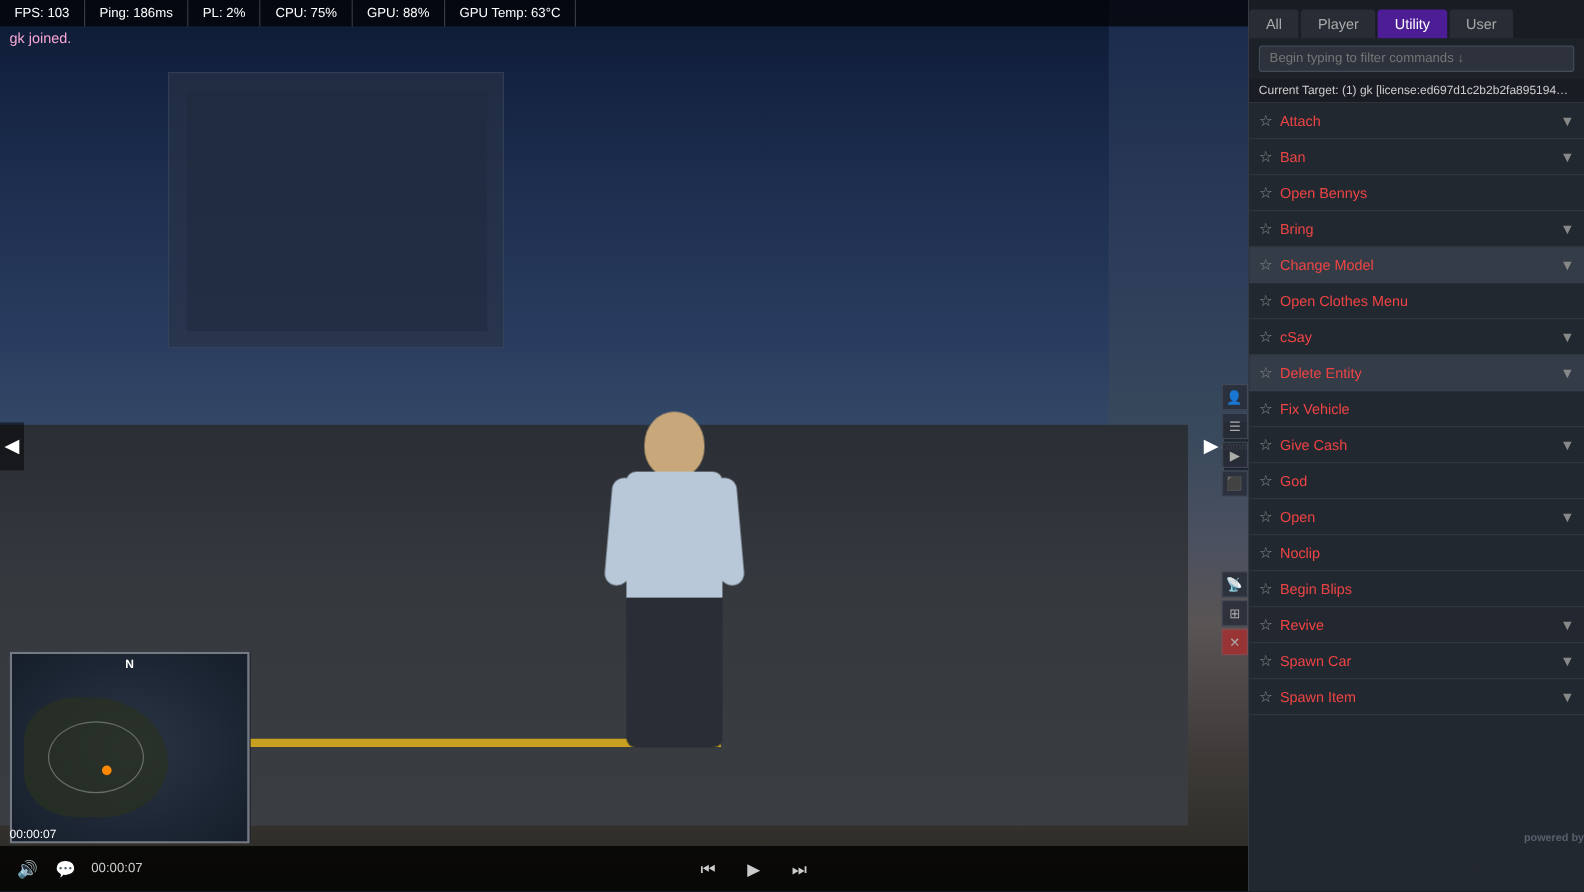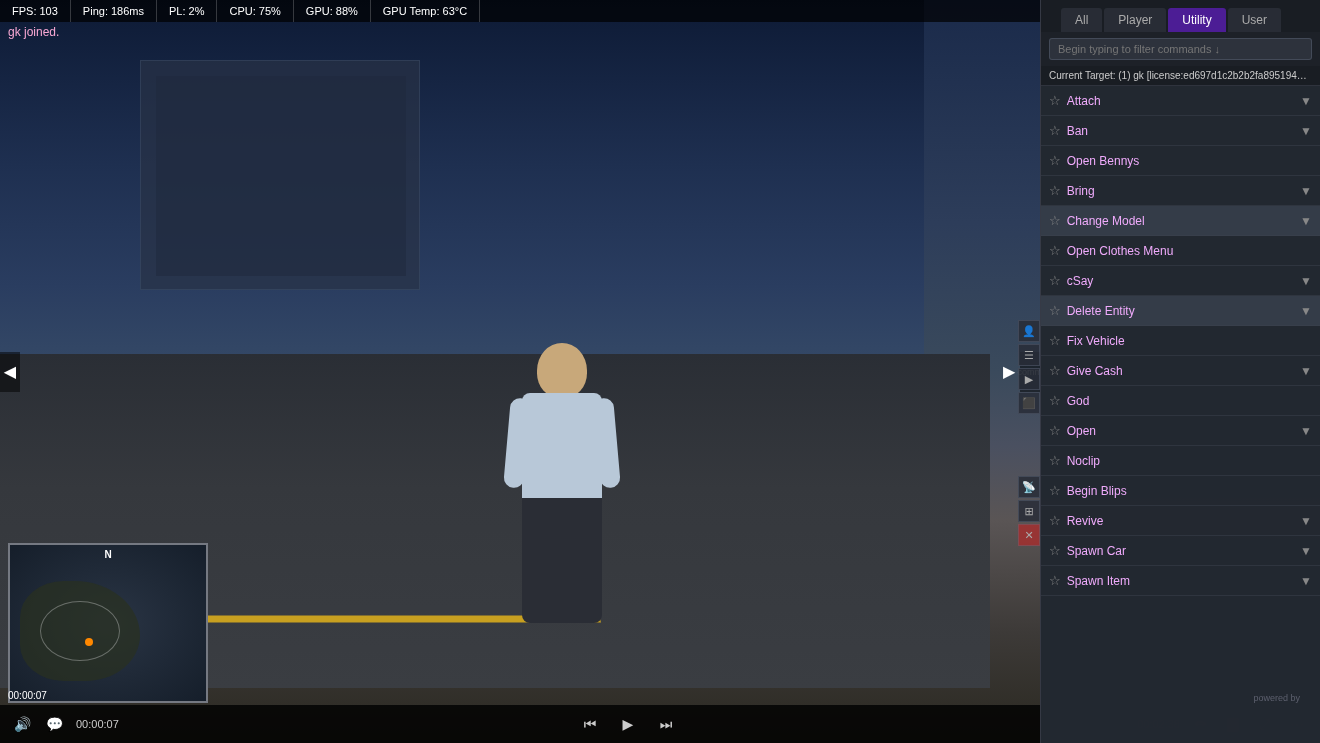--- a/index.html
+++ b/index.html
@@ -276,21 +276,21 @@
       z-index: 200;
       display: flex;
       flex-direction: column;
       border-left: 1px solid rgba(100,100,120,0.3);
     }
 
     
     #tab-bar {
       display: flex;
       background: rgba(25, 28, 35, 0.95);
-      padding: 8px 8px 0 20px;
+      padding: 8px 8px 0 0;
       gap: 2px;
       flex-shrink: 0;
     }
     .tab-item {
       padding: 5px 14px;
       font-size: 12px;
       color: #aaaaaa;
       cursor: pointer;
       border-radius: 3px 3px 0 0;
       background: rgba(50, 55, 65, 0.6);
@@ -364,21 +364,21 @@
       align-items: center;
       gap: 6px;
     }
     .cmd-star {
       color: #888888;
       font-size: 13px;
       flex-shrink: 0;
     }
     .cmd-label {
       font-size: 12px;
-      color: #f0abfc;
+      color: #ef4444;
     }
     .cmd-chevron {
       color: #888888;
       font-size: 12px;
       flex-shrink: 0;
     }
 
     
     #side-icons {
       position: absolute;
@@ -397,24 +397,25 @@
       align-items: center;
       justify-content: center;
       color: #aaaaaa;
       font-size: 11px;
       cursor: pointer;
     }
 
     
     #watermark {
       position: absolute;
-      bottom: 40px; right: 20px;
+      bottom: 40px; right: 0;
       font-size: 9px;
       color: rgba(150,150,170,0.5);
       z-index: 300;
+      font-weight: bold;
     }
   </style>
 </head>
 <body>
 
 <div id="game-viewport">
 
   <div class="sky-layer"></div>
 
   <div class="building">

